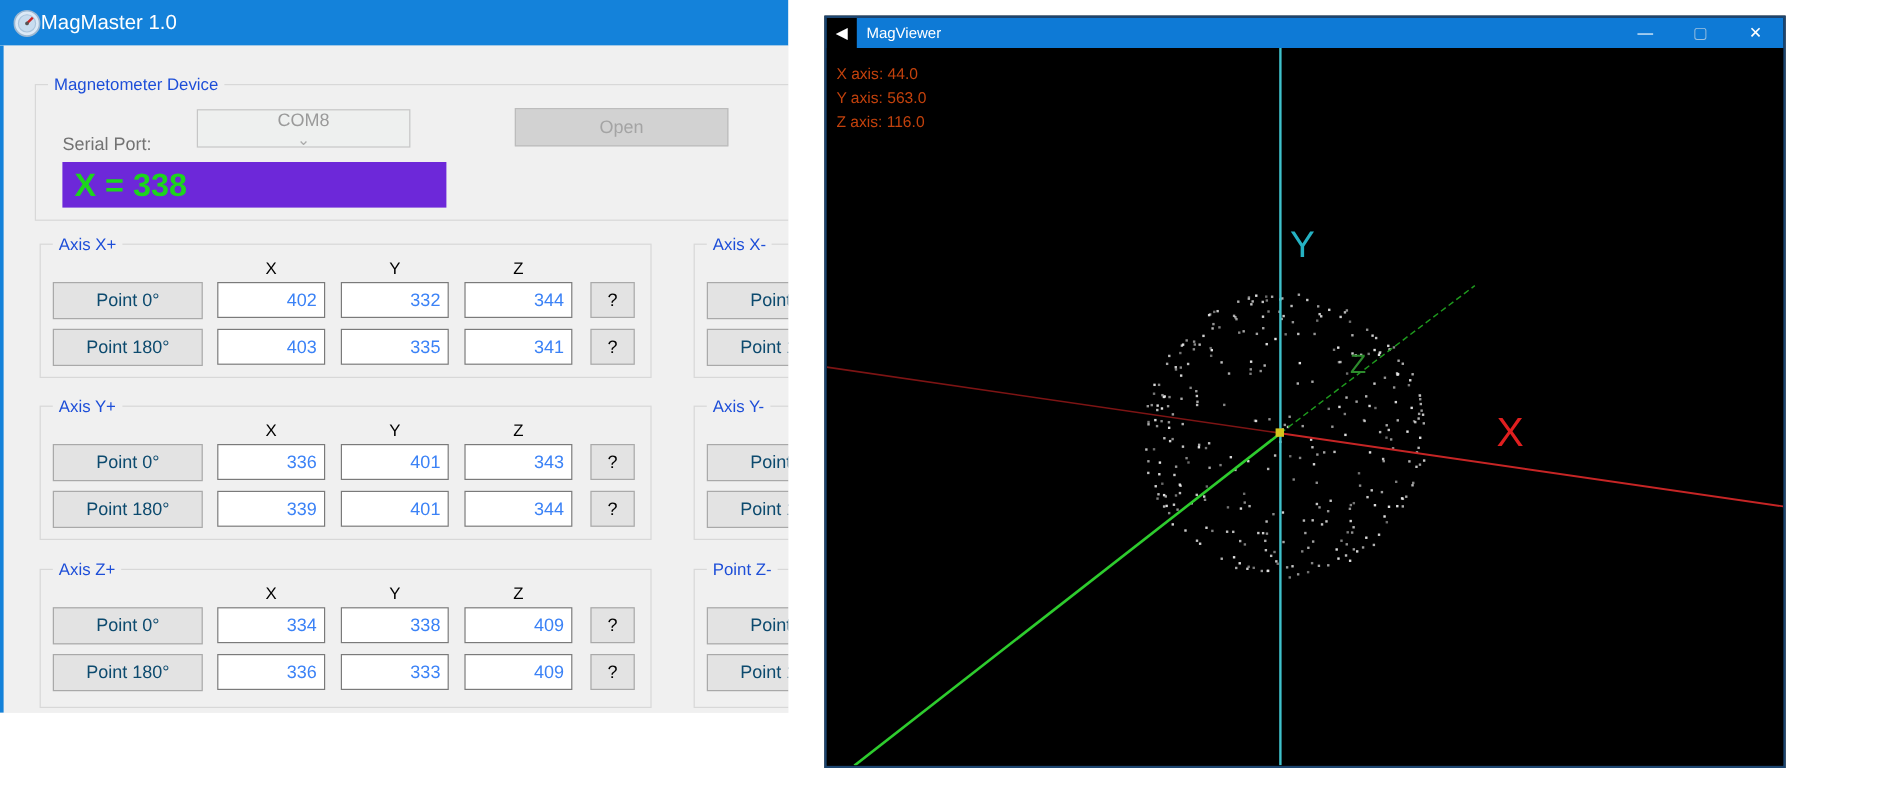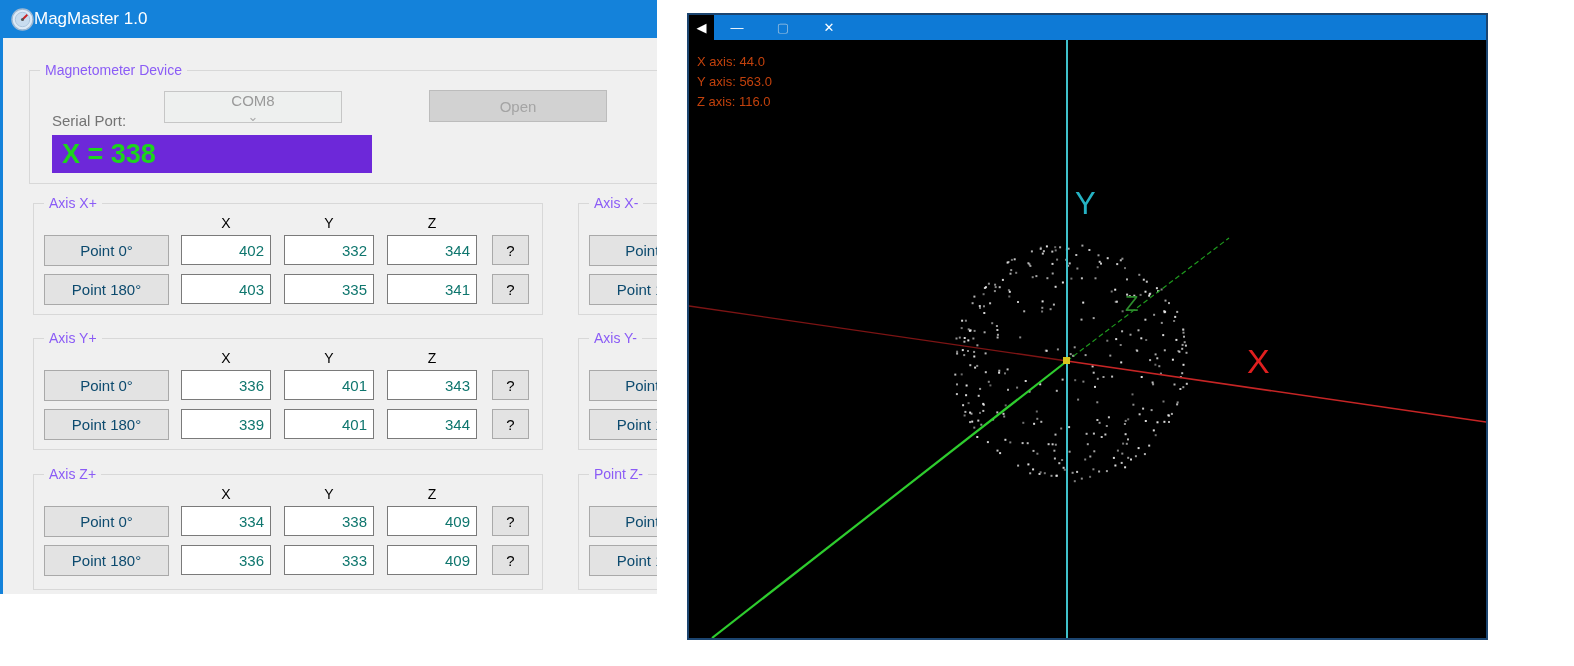--- a/index.html
+++ b/index.html
@@ -7,21 +7,21 @@
 
   
   .magmaster{position:absolute;left:0;top:0;width:657px;height:594px;overflow:hidden;background:#f0f0f0;}
   .mm-titlebar{position:absolute;left:0;top:0;width:100%;height:38px;background:#1482da;display:flex;align-items:center;}
   .mm-icon{width:23px;height:23px;margin-left:11px;flex:0 0 auto;}
   .mm-title{color:#ffffff;font-size:17px;white-space:nowrap;}
   .mm-client{position:absolute;left:0;top:38px;width:657px;height:556px;background:#f0f0f0;
              border-left:3px solid #1482da;box-sizing:border-box;overflow:hidden;}
 
   .groupbox{position:absolute;border:1px solid #d8d8d8;box-sizing:border-box;}
-  .gb-label{position:absolute;top:-9px;left:10px;background:#f0f0f0;padding:0 5px;font-size:14px;color:#8b5cf6;white-space:nowrap;}
+  .gb-label{position:absolute;top:-9px;left:10px;background:#f0f0f0;padding:0 5px;font-size:14px;color:#1d4ed8;white-space:nowrap;}
 
   .device-group{left:26px;top:32px;width:700px;height:114px;}
   .serial-label{position:absolute;left:22px;top:41px;font-size:15px;color:#737373;}
   .combo{position:absolute;left:134px;top:20px;width:178px;height:32px;background:#eef0ef;border:1px solid #c6c6c6;
          box-sizing:border-box;display:flex;align-items:center;justify-content:space-between;padding:0 8px;
          color:#9a9a9a;font-size:15px;flex-direction:column;}
   .combo .chev{color:#aaaaaa;font-size:13px;}
   .open-btn{position:absolute;left:399px;top:19px;width:178px;height:32px;background:#d2d2d2;border:1px solid #bcbcbc;
             color:#a4a4a4;font-size:15px;font-family:"Liberation Sans",sans-serif;}
   .lcd{position:absolute;top:64px;width:320px;height:38px;background:#6d28d9;color:#1dd41d;
@@ -29,21 +29,21 @@
   .lcd-x{left:22px;}
   .lcd-y{left:364px;}
 
   .axis-box{left:30px;width:510px;height:112px;}
   .axis-box.neg{left:575px;}
   .colh{position:absolute;top:11px;width:90px;text-align:center;font-size:14px;color:#000;}
   .colh.cx{left:147px}.colh.cy{left:250px}.colh.cz{left:353px}
   .pt-btn{position:absolute;left:10px;width:125px;height:31px;background:#e3e3e3;border:1px solid #a9a9a9;
           font-size:15px;color:#0c4a6e;font-family:"Liberation Sans",sans-serif;}
   .val{position:absolute;width:90px;height:30px;border:1px solid #7a7a7a;background:#ffffff;box-sizing:border-box;
-       text-align:right;padding-right:6px;font-size:15px;color:#0f766e;font-family:"Liberation Sans",sans-serif;}
+       text-align:right;padding-right:6px;font-size:15px;color:#3b82f6;font-family:"Liberation Sans",sans-serif;}
   .vx{left:147px}.vy{left:250px}.vz{left:353px}
   .q-btn{position:absolute;left:458px;width:37px;height:30px;background:#e3e3e3;border:1px solid #a9a9a9;
          font-size:15px;color:#000;font-family:"Liberation Sans",sans-serif;}
   .r1{top:31px}.r2{top:70px}
 
   
   .magviewer{position:absolute;left:687px;top:13px;width:801px;height:627px;box-sizing:border-box;
              border:2px solid #1c4570;background:#000;}
   .mv-titlebar{position:absolute;left:0;top:0;width:797px;height:25px;background:#0e7ad6;display:flex;align-items:center;}
   .mv-icon{width:25px;height:25px;background:#000;display:flex;align-items:center;justify-content:center;flex:0 0 auto;}
@@ -155,20 +155,21 @@
     </div>
 
   </div>
 </div>
 
 <div class="magviewer">
   <div class="mv-titlebar">
     <div class="mv-icon">
         <span>◀</span>
       </div>
+    <span class="mv-title">MagViewer</span>
     <div class="mv-btns">
       <div class="mv-btn">—</div>
       <div class="mv-btn max">▢</div>
       <div class="mv-btn">✕</div>
     </div>
   </div>
   <div class="mv-client">
     <svg width="797" height="598">
       <g id="cloud">
           <rect x="403.7" y="331.7" width="2" height="2" fill="#e6e6e6" opacity="0.83"></rect>

